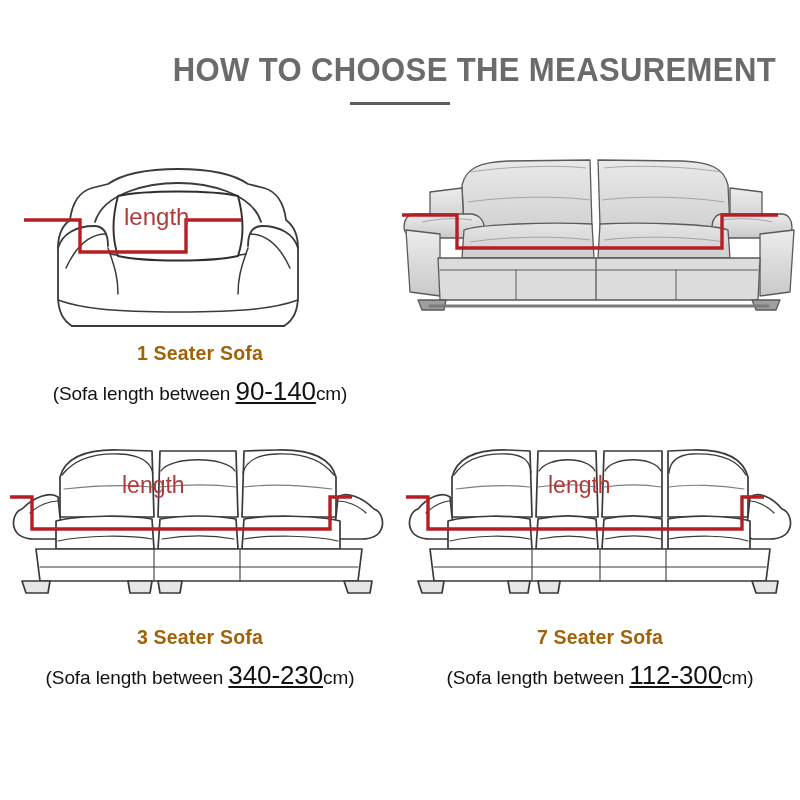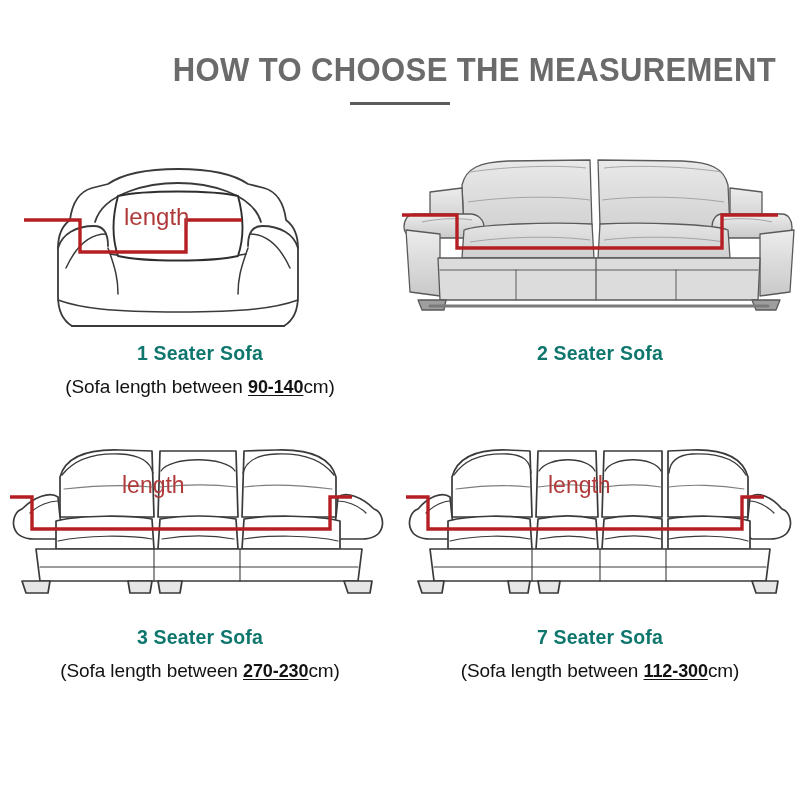--- a/index.html
+++ b/index.html
@@ -73,37 +73,36 @@
     position: absolute;
     left: 0;
     top: 0;
     width: 400px;
     height: 210px;
     display: block;
   }
   .seat-title {
     font-size: 19.5px;
     font-weight: bold;
-    color: #0f766e;
+    color: #a16207;
     margin-top: 2px;
     letter-spacing: 0.2px;
     white-space: nowrap;
   }
   .seat-sub {
     font-size: 19px;
     color: #121212;
     margin-top: 11px;
     white-space: nowrap;
     letter-spacing: -0.1px;
   }
   .seat-sub .range {
-    font-size: 18px;
+    font-size: 26px;
     text-decoration: underline;
     text-underline-offset: 2px;
-    font-weight: bold;
   }
 
   
   .row2 .figure { height: 200px; }
   .row2 .seat-title { margin-top: 6px; text-align: right; }
 
   
 </style>
 </head>
 <body>
@@ -235,21 +234,20 @@
             <path d="M204 110 C 236 106 286 106 324 112"></path>
             <path d="M22 92 C 40 88 60 88 72 90"></path>
             <path d="M322 90 C 336 88 356 88 372 92"></path>
           </g>
 
           <g stroke="#b51f24" stroke-width="3.4" fill="none" stroke-linecap="butt" stroke-linejoin="miter">
             <path d="M2 85 L 57 85 L 57 118 L 322 118 L 322 85 L 378 85"></path>
           </g>
         </svg>
       </div>
-      <div class="seat-title">2 Seater Sofa</div>
     </div>
 
     <div class="card row2">
       <div class="figure">
         <svg viewBox="0 0 400 200" xmlns="http://www.w3.org/2000/svg">
           <g fill="#ffffff" stroke="#3a3a3a" stroke-width="1.7" stroke-linecap="round" stroke-linejoin="round">
 
             <path d="M60 52 C 66 30 90 24 120 25 L 152 26 L 154 92 L 60 92 Z"></path>
             <path d="M160 26 L 236 26 L 238 92 L 158 92 Z"></path>
             <path d="M244 26 L 276 25 C 306 24 330 30 336 52 L 336 92 L 242 92 Z"></path>
@@ -290,21 +288,21 @@
           </g>
 
           <g stroke="#b51f24" stroke-width="3.4" fill="none" stroke-linecap="butt" stroke-linejoin="miter">
             <path d="M10 72 L 32 72 L 32 104 L 330 104 L 330 72 L 352 72"></path>
           </g>
 
           <text x="122" y="68" font-family="Liberation Sans, sans-serif" font-size="23" fill="#b03a3a">length</text>
         </svg>
       </div>
       <div class="seat-title">3 Seater Sofa</div>
-      <div class="seat-sub"><span>(Sofa length between </span><span class="range">270-230</span><span>cm)</span></div>
+      <div class="seat-sub"><span>(Sofa length between </span><span class="range">340-230</span><span>cm)</span></div>
     </div>
 
     <div class="card row2">
       <div class="figure">
         <svg viewBox="0 0 400 200" xmlns="http://www.w3.org/2000/svg">
           <g fill="#ffffff" stroke="#3a3a3a" stroke-width="1.7" stroke-linecap="round" stroke-linejoin="round">
 
             <path d="M52 52 C 58 30 80 24 108 25 L 130 26 L 132 92 L 52 92 Z"></path>
             <path d="M138 26 L 196 26 L 198 92 L 136 92 Z"></path>
             <path d="M204 26 L 262 26 L 262 92 L 202 92 Z"></path>

